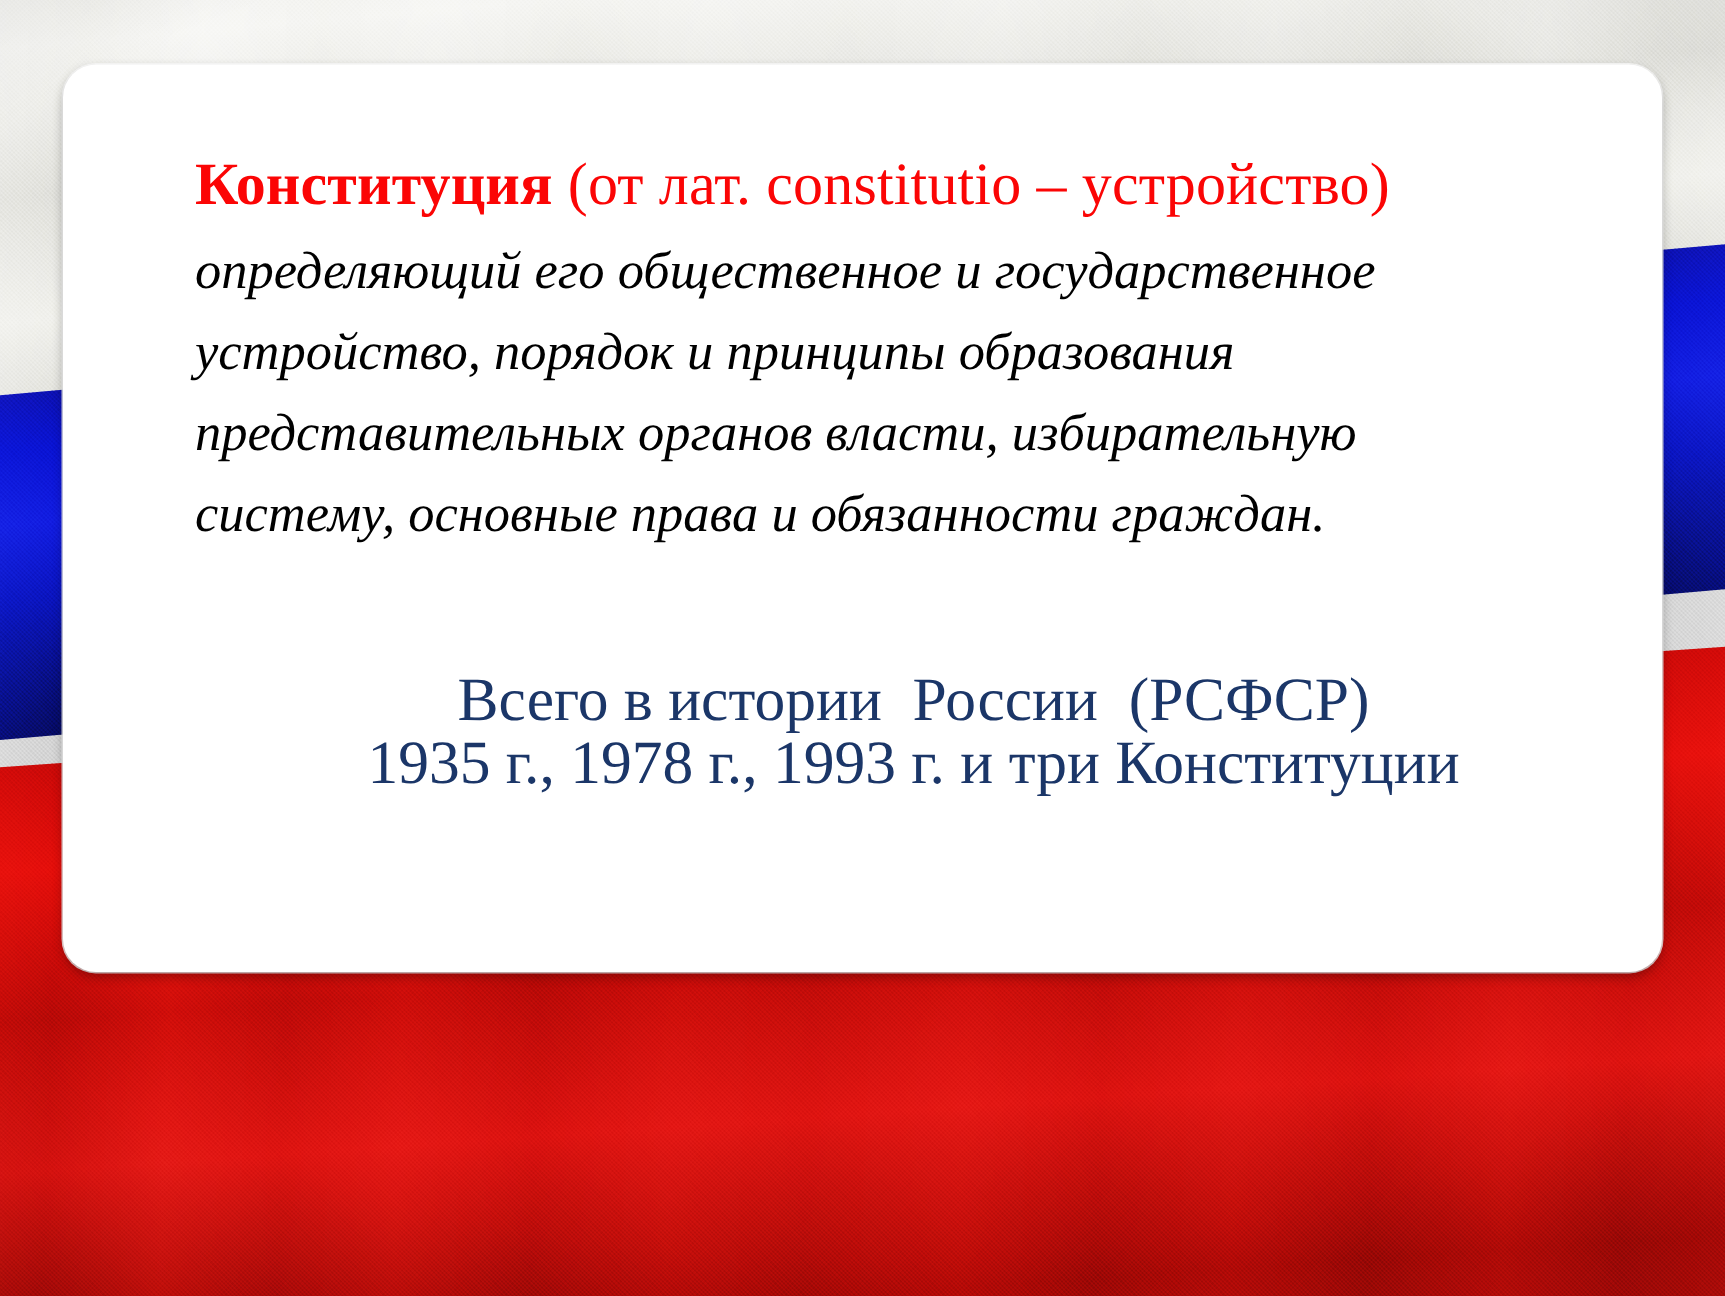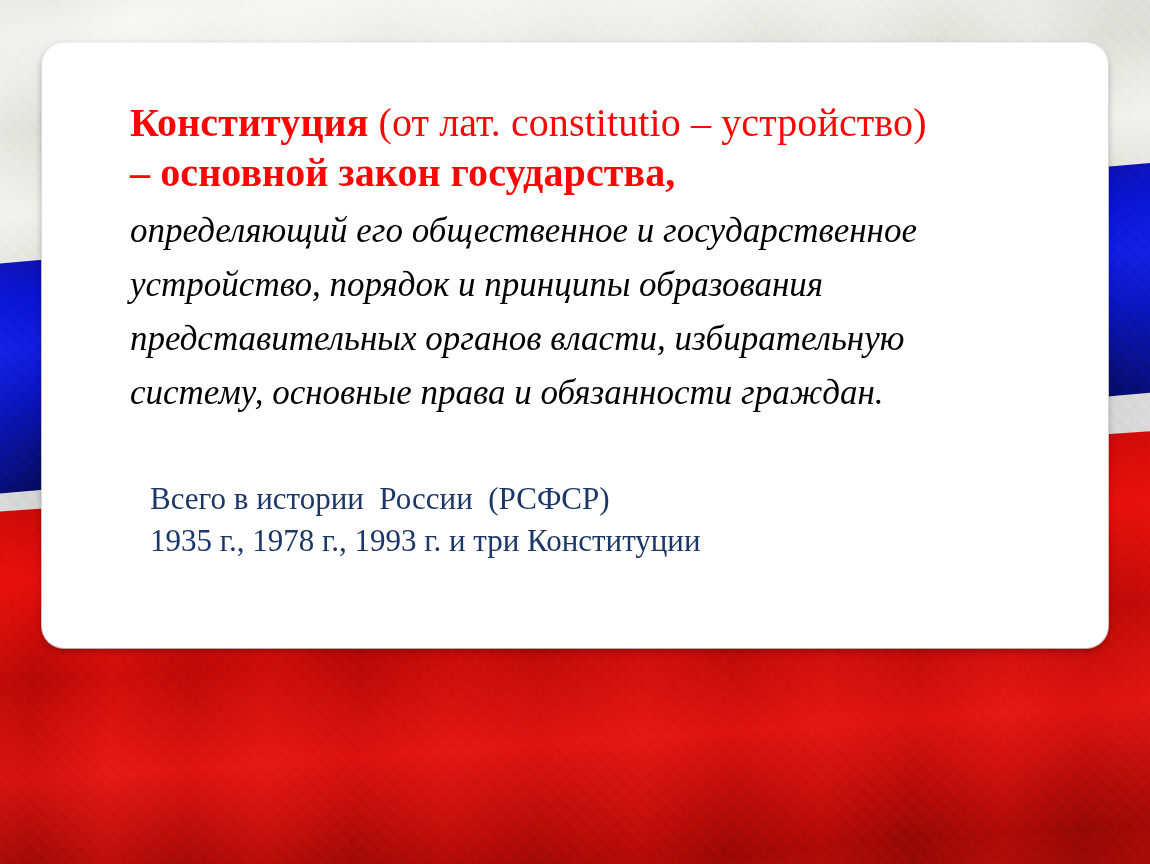--- a/index.html
+++ b/index.html
@@ -172,25 +172,26 @@
     font-size: 35px;
     line-height: 54px;
     font-style: italic;
     margin: 6px 0 0 0;
     max-width: 880px;
   }
 
   
   .history {
     color: #1b3668;
-    font-size: 31px;
+    font-size: 41px;
     line-height: 42px;
     font-style: normal;
-    margin: 0;
+    margin: 17px;
     padding-left: 20px;
+    text-align: center;
   }
   .history .line { display: block; white-space: pre; }
 
   .spacer-block { height: 58px; }
 </style>
 </head>
 <body>
 
 <div id="slide">
 
@@ -199,21 +200,21 @@
     <div class="band-blue"></div>
     <div class="band-red"></div>
     <div class="folds"></div>
     <div class="weave"></div>
     <div class="vignette"></div>
   </div>
 
   <div class="card">
     <div class="card-inner">
 
-      <p class="heading"><span class="term">Конституция</span><span class="paren"> (от лат. constitutio – устройство)</span><br><span class="dash-def">– основной закон государства,</span></p>
+      <p class="heading"><span class="term">Конституция</span><span class="paren"> (от лат. constitutio – устройство)</span><br></p>
 
       <p class="definition">определяющий его общественное и государственное устройство, порядок и принципы образования представительных органов власти, избирательную систему, основные права и обязанности граждан.</p>
 
       <div class="spacer-block"></div>
 
       <p class="history">
         <span class="line">Всего в истории  России  (РСФСР)</span>
         <span class="line">1935 г., 1978 г., 1993 г. и три Конституции</span>
       </p>
 

